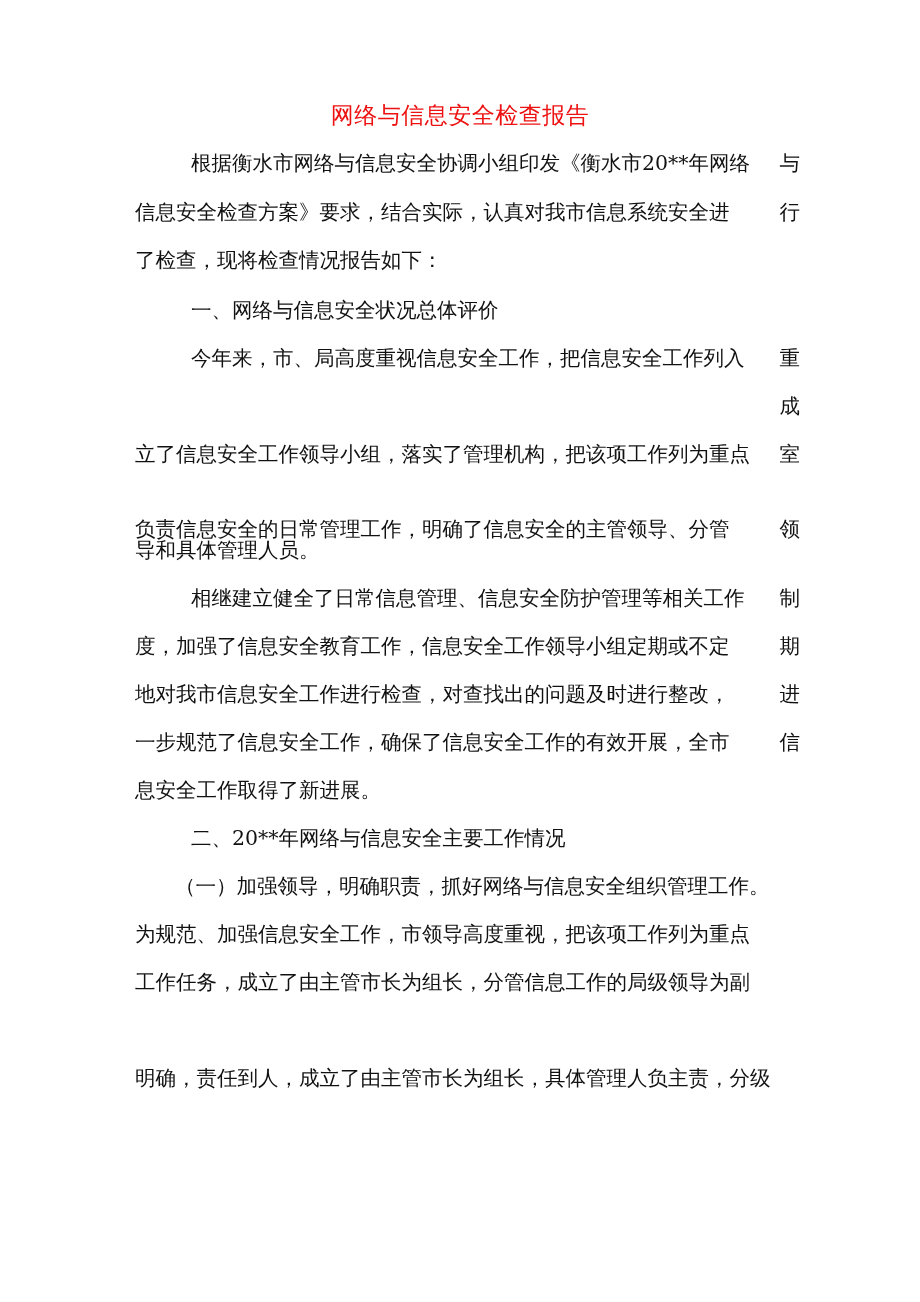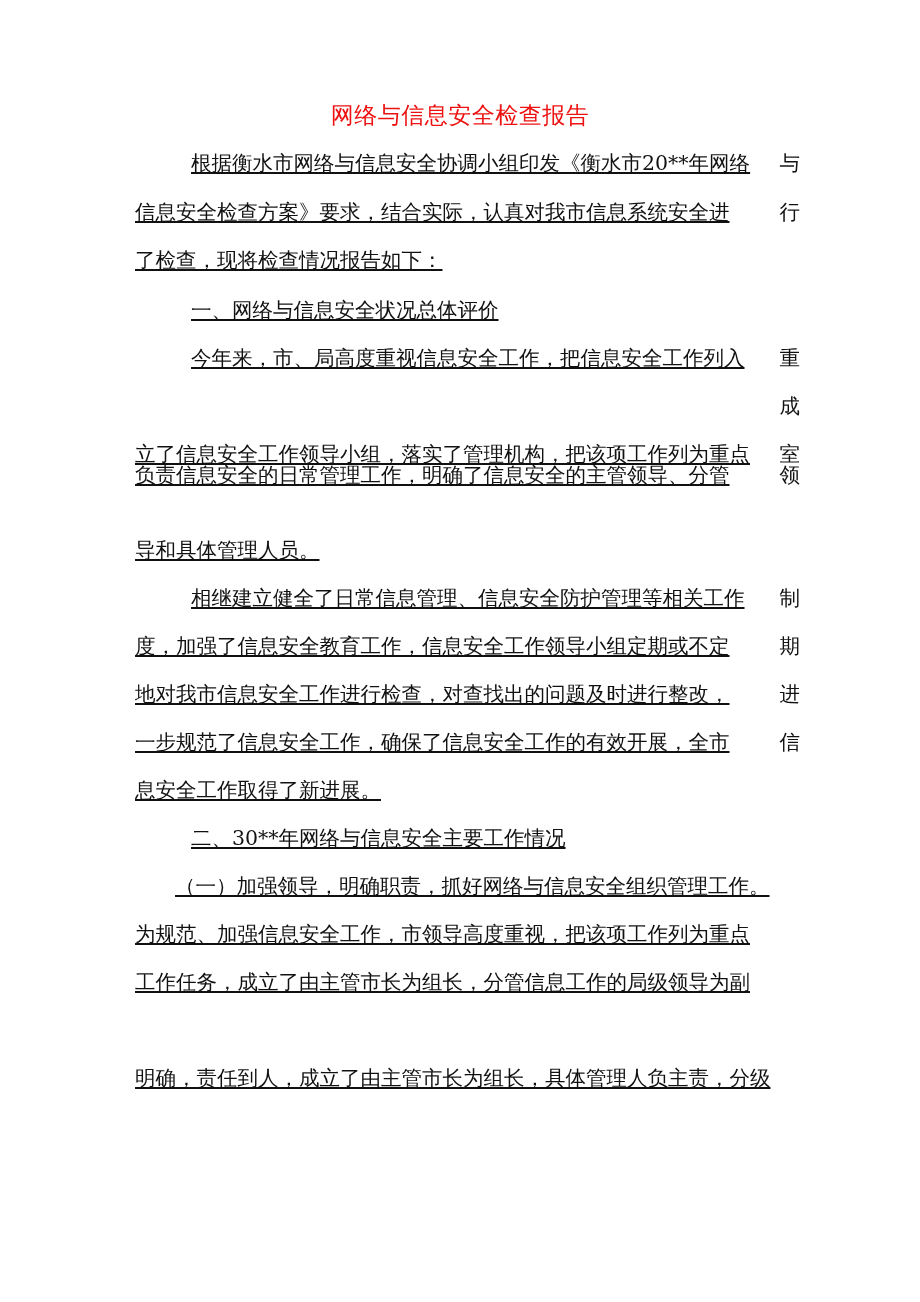--- a/index.html
+++ b/index.html
@@ -2,21 +2,21 @@
 <html><head>
   <meta charset="utf-8">
   <style>
     html, body { margin: 0; padding: 0; background: #ffffff; }
     body { width: 920px; height: 1302px; position: relative; overflow: hidden;
       font-family: "DejaVu Serif", "Liberation Serif", serif; color: #111111; }
     .page { position: absolute; left: 0; top: 0; width: 920px; height: 1220px; background: #ffffff; }
     .title { position: absolute; left: 0; width: 920px; top: 100px; text-align: center;
       font-family: "DejaVu Sans", "Liberation Sans", sans-serif; font-size: 23px; color: #ee1111; letter-spacing: 0.5px; }
     .line { position: absolute; left: 135px; width: 665px; height: 30px; font-size: 20.5px; line-height: 30px; white-space: nowrap; }
-    .line .main { position: absolute; left: 0; top: 0; text-decoration: underline; }
+    .line .main { position: absolute; left: 0; top: 0; }
     .line .tail { position: absolute; right: 0; top: 0; }
     .indent .main { left: 56px; }
   </style>
 </head>
 <body>
 
 <div class="page">
   <div class="title">网络与信息安全检查报告</div>
 
   <div class="line indent" style="top:148px">
@@ -39,21 +39,21 @@
     <span class="main">今年来，市、局高度重视信息安全工作，把信息安全工作列入</span>
     <span class="tail">重</span>
   </div>
   <div class="line" style="top:391px">
     <span class="tail">成</span>
   </div>
   <div class="line" style="top:439px">
     <span class="main">立了信息安全工作领导小组，落实了管理机构，把该项工作列为重点</span>
     <span class="tail">室</span>
   </div>
-  <div class="line" style="top:460px">
+  <div class="line" style="top:514px">
     <span class="main">负责信息安全的日常管理工作，明确了信息安全的主管领导、分管</span>
     <span class="tail">领</span>
   </div>
   <div class="line" style="top:535px">
     <span class="main">导和具体管理人员。</span>
     <span class="tail"></span>
   </div>
   <div class="line indent" style="top:583px">
     <span class="main">相继建立健全了日常信息管理、信息安全防护管理等相关工作</span>
     <span class="tail">制</span>
@@ -68,21 +68,21 @@
   </div>
   <div class="line" style="top:727px">
     <span class="main">一步规范了信息安全工作，确保了信息安全工作的有效开展，全市</span>
     <span class="tail">信</span>
   </div>
   <div class="line" style="top:775px">
     <span class="main">息安全工作取得了新进展。</span>
     <span class="tail"></span>
   </div>
   <div class="line indent" style="top:823px">
-    <span class="main">二、30**年网络与信息安全主要工作情况</span>
+    <span class="main">二、20**年网络与信息安全主要工作情况</span>
     <span class="tail"></span>
   </div>
   <div class="line" style="top:871px; left:175px">
     <span class="main">（一）加强领导，明确职责，抓好网络与信息安全组织管理工作。</span>
     <span class="tail"></span>
   </div>
   <div class="line" style="top:919px">
     <span class="main">为规范、加强信息安全工作，市领导高度重视，把该项工作列为重点</span>
     <span class="tail"></span>
   </div>

